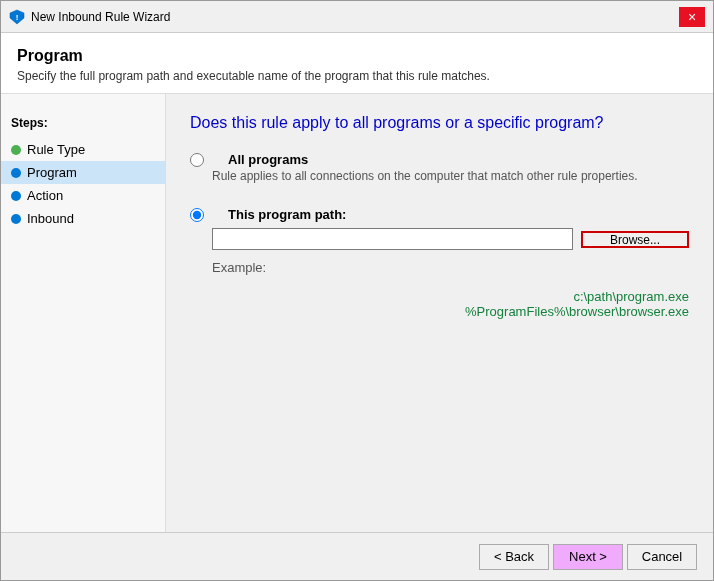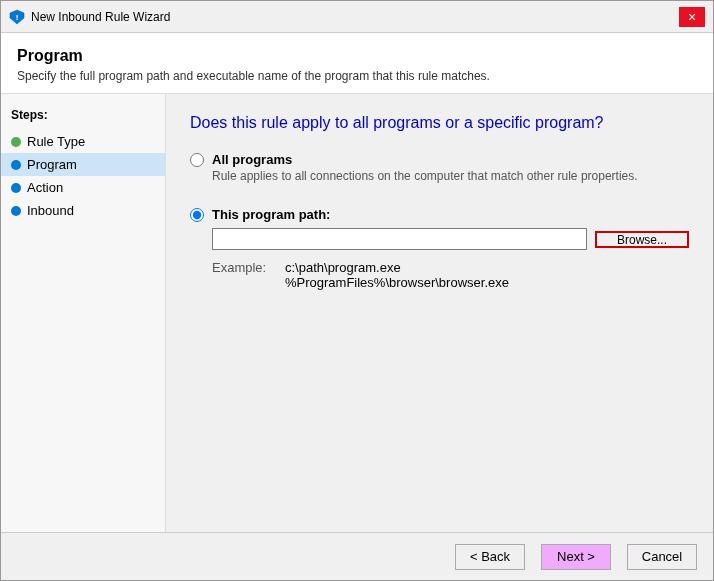--- a/index.html
+++ b/index.html
@@ -82,20 +82,21 @@
       width: 165px;
       background: #f7f7f7;
       border-right: 1px solid #ddd;
       padding: 10px 0;
     }
     .sidebar-label {
       font-size: 12px;
       font-weight: 700;
       color: #000;
       padding: 4px 10px 8px 10px;
+      margin-top: 8px;
     }
     .sidebar-item {
       display: flex;
       align-items: center;
       padding: 4px 10px;
       font-size: 13px;
       color: #000;
       cursor: pointer;
       gap: 6px;
     }
@@ -126,21 +127,21 @@
       flex-direction: column;
       gap: 16px;
     }
     .radio-option {
       display: flex;
       flex-direction: column;
     }
     .radio-row {
       display: flex;
       align-items: center;
-      gap: 8px;
+      gap: 24px;
     }
     .radio-row input[type="radio"] {
       margin: 0;
       width: 14px;
       height: 14px;
       cursor: pointer;
     }
     .radio-label {
       font-size: 13px;
       font-weight: 600;
@@ -166,49 +167,51 @@
       flex: 1;
       height: 22px;
       border: 1px solid #7a7a7a;
       background: #fff;
       font-size: 12px;
       padding: 0 4px;
       outline: none;
     }
     .browse-button {
       height: 17px;
-      padding: 0 20px;
+      padding: 0 27px;
       background: #f0f0f0;
       border: 2px solid #cc0000;
       font-size: 12px;
       cursor: pointer;
       color: #000;
       white-space: nowrap;
     }
     .example-line {
       display: flex;
-      gap: 8px;
+      gap: 14px;
       margin-top: 4px;
+      flex-direction: column;
     }
     .example-key {
       color: #555;
       min-width: 65px;
     }
     .example-val {
-      color: #000000;
-      display: flex;
-      flex-direction: column;
+      color: #15803d;
+      display: flex;
+      flex-direction: column;
+      align-items: flex-end;
     }
     .dialog-footer {
       border-top: 1px solid #ccc;
       padding: 10px 16px;
       background: #f0f0f0;
       display: flex;
       justify-content: flex-end;
-      gap: 16px;
+      gap: 4px;
       height: 48px;
       align-items: center;
     }
     .footer-btn {
       height: 26px;
       min-width: 70px;
       padding: 0 12px;
       background: #f0f0f0;
       border: 1px solid #aaa;
       font-size: 13px;

